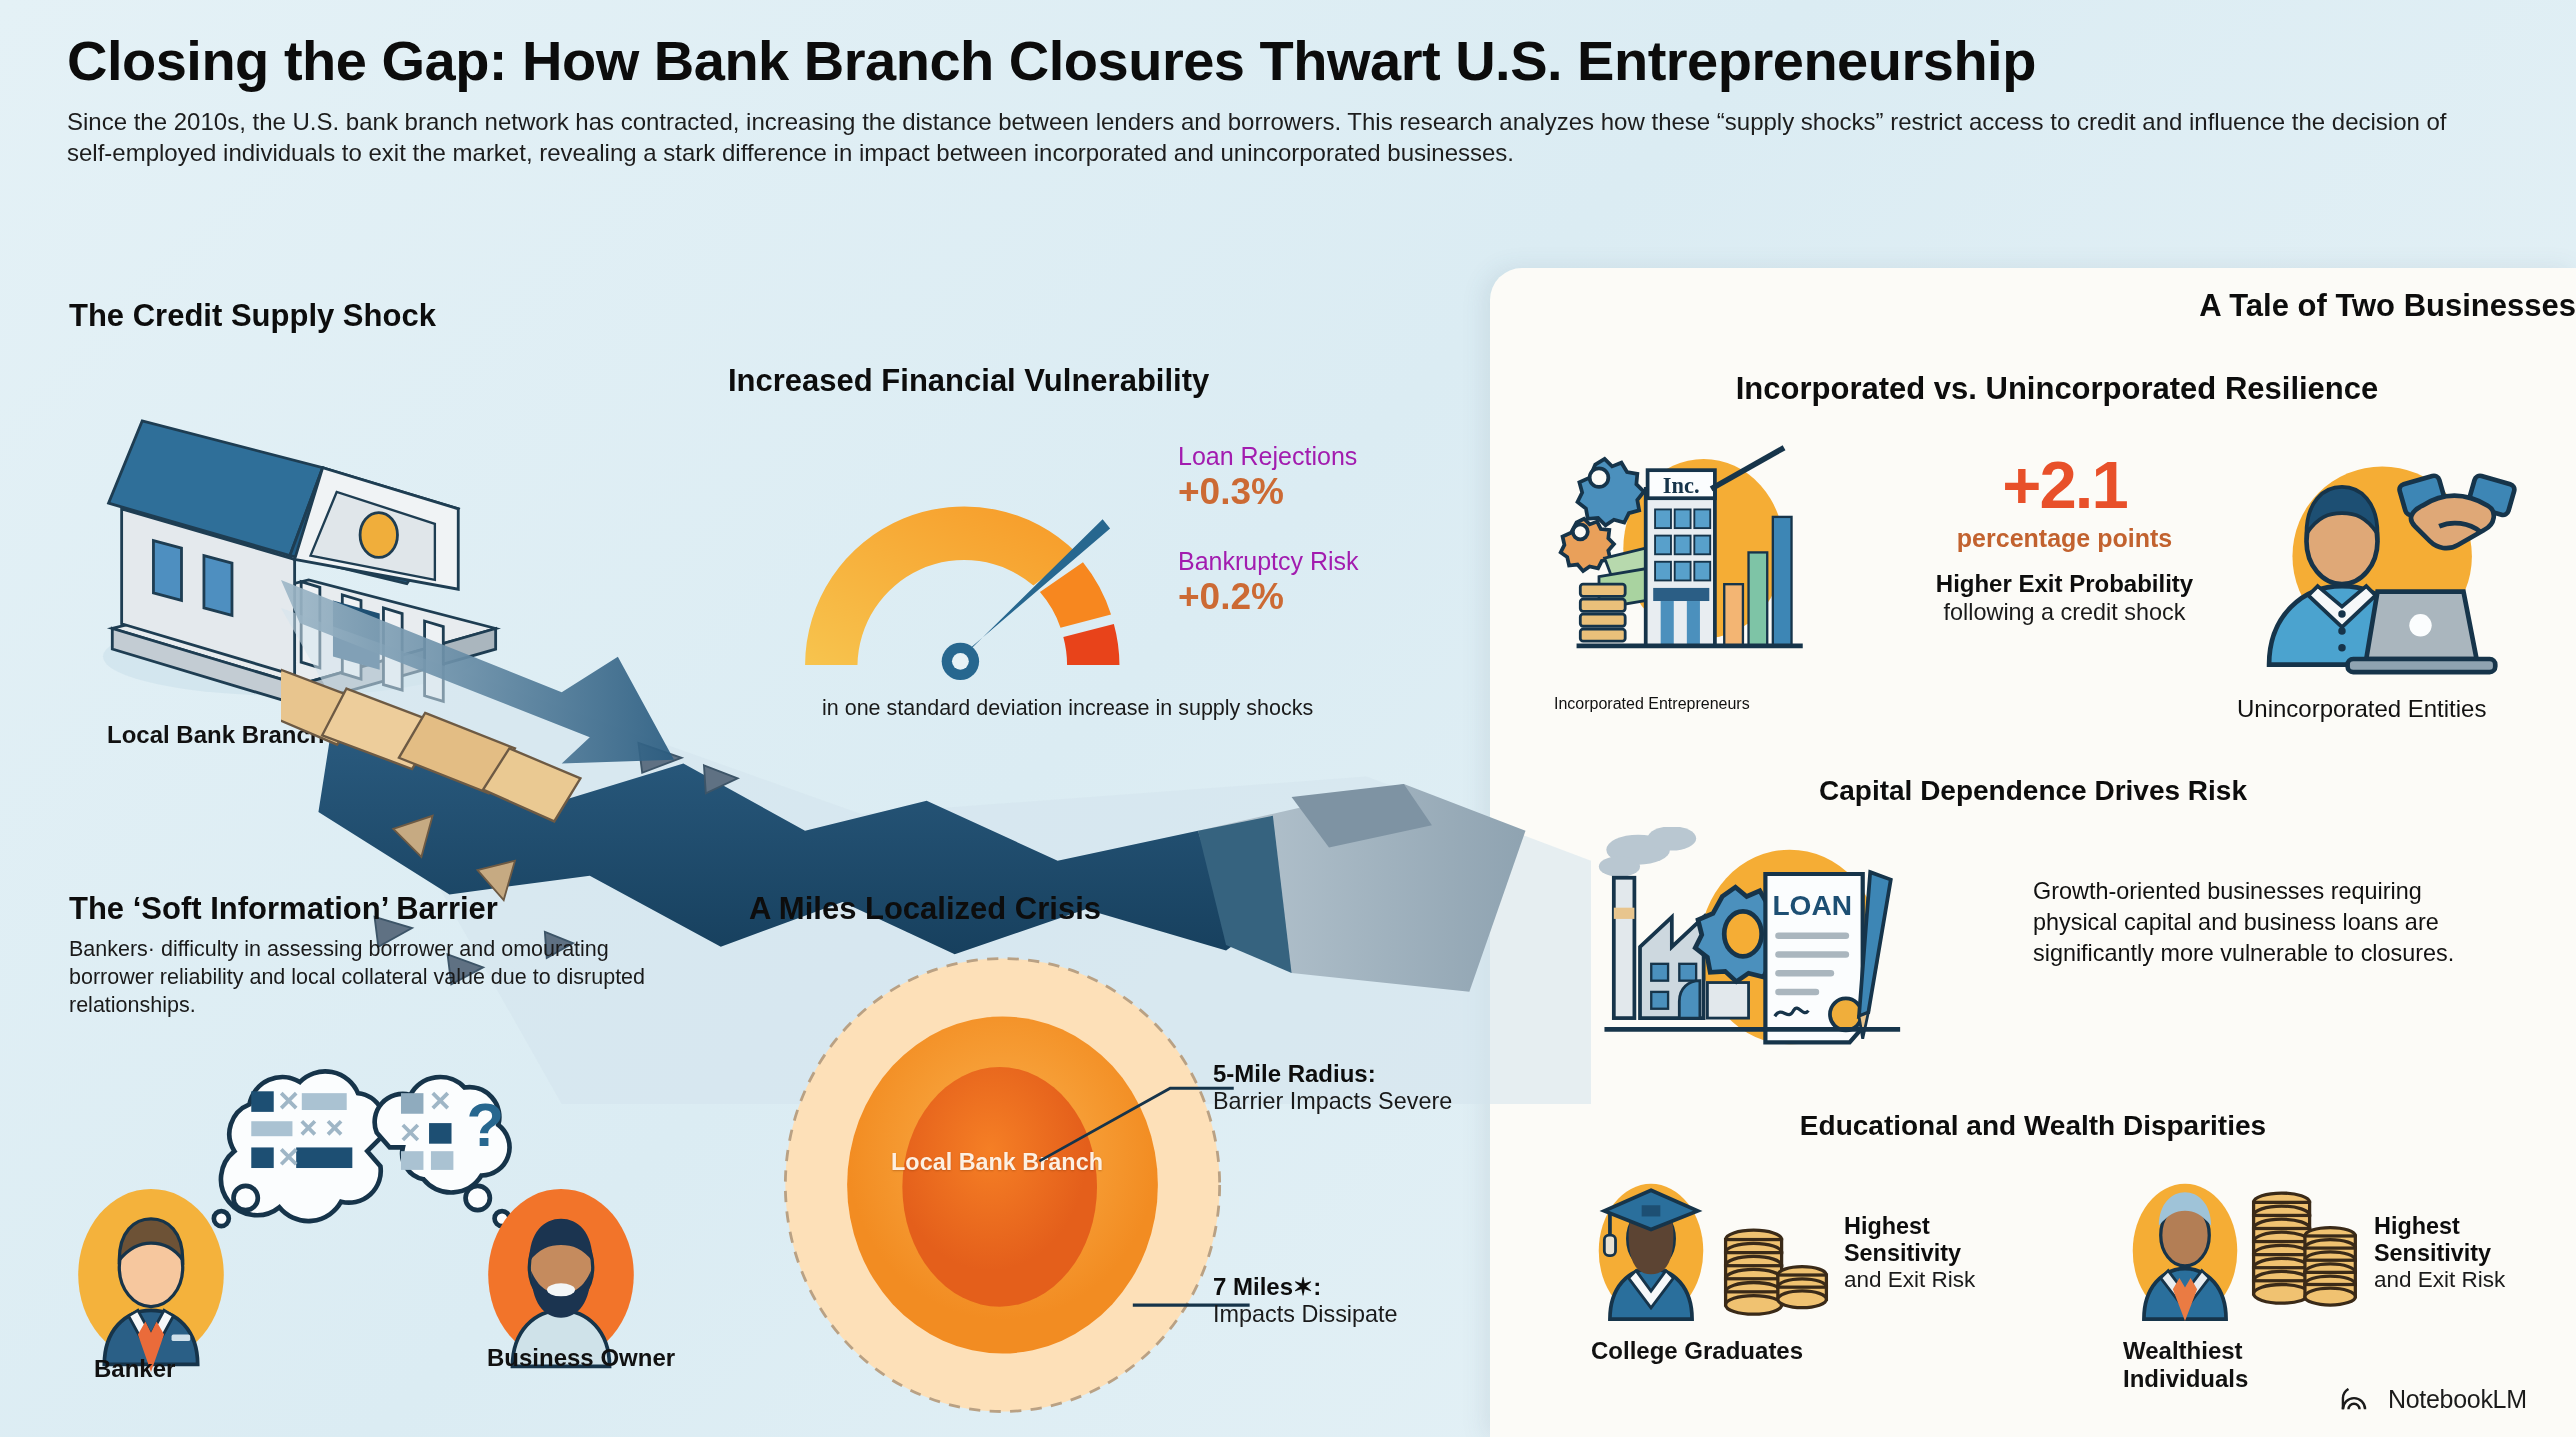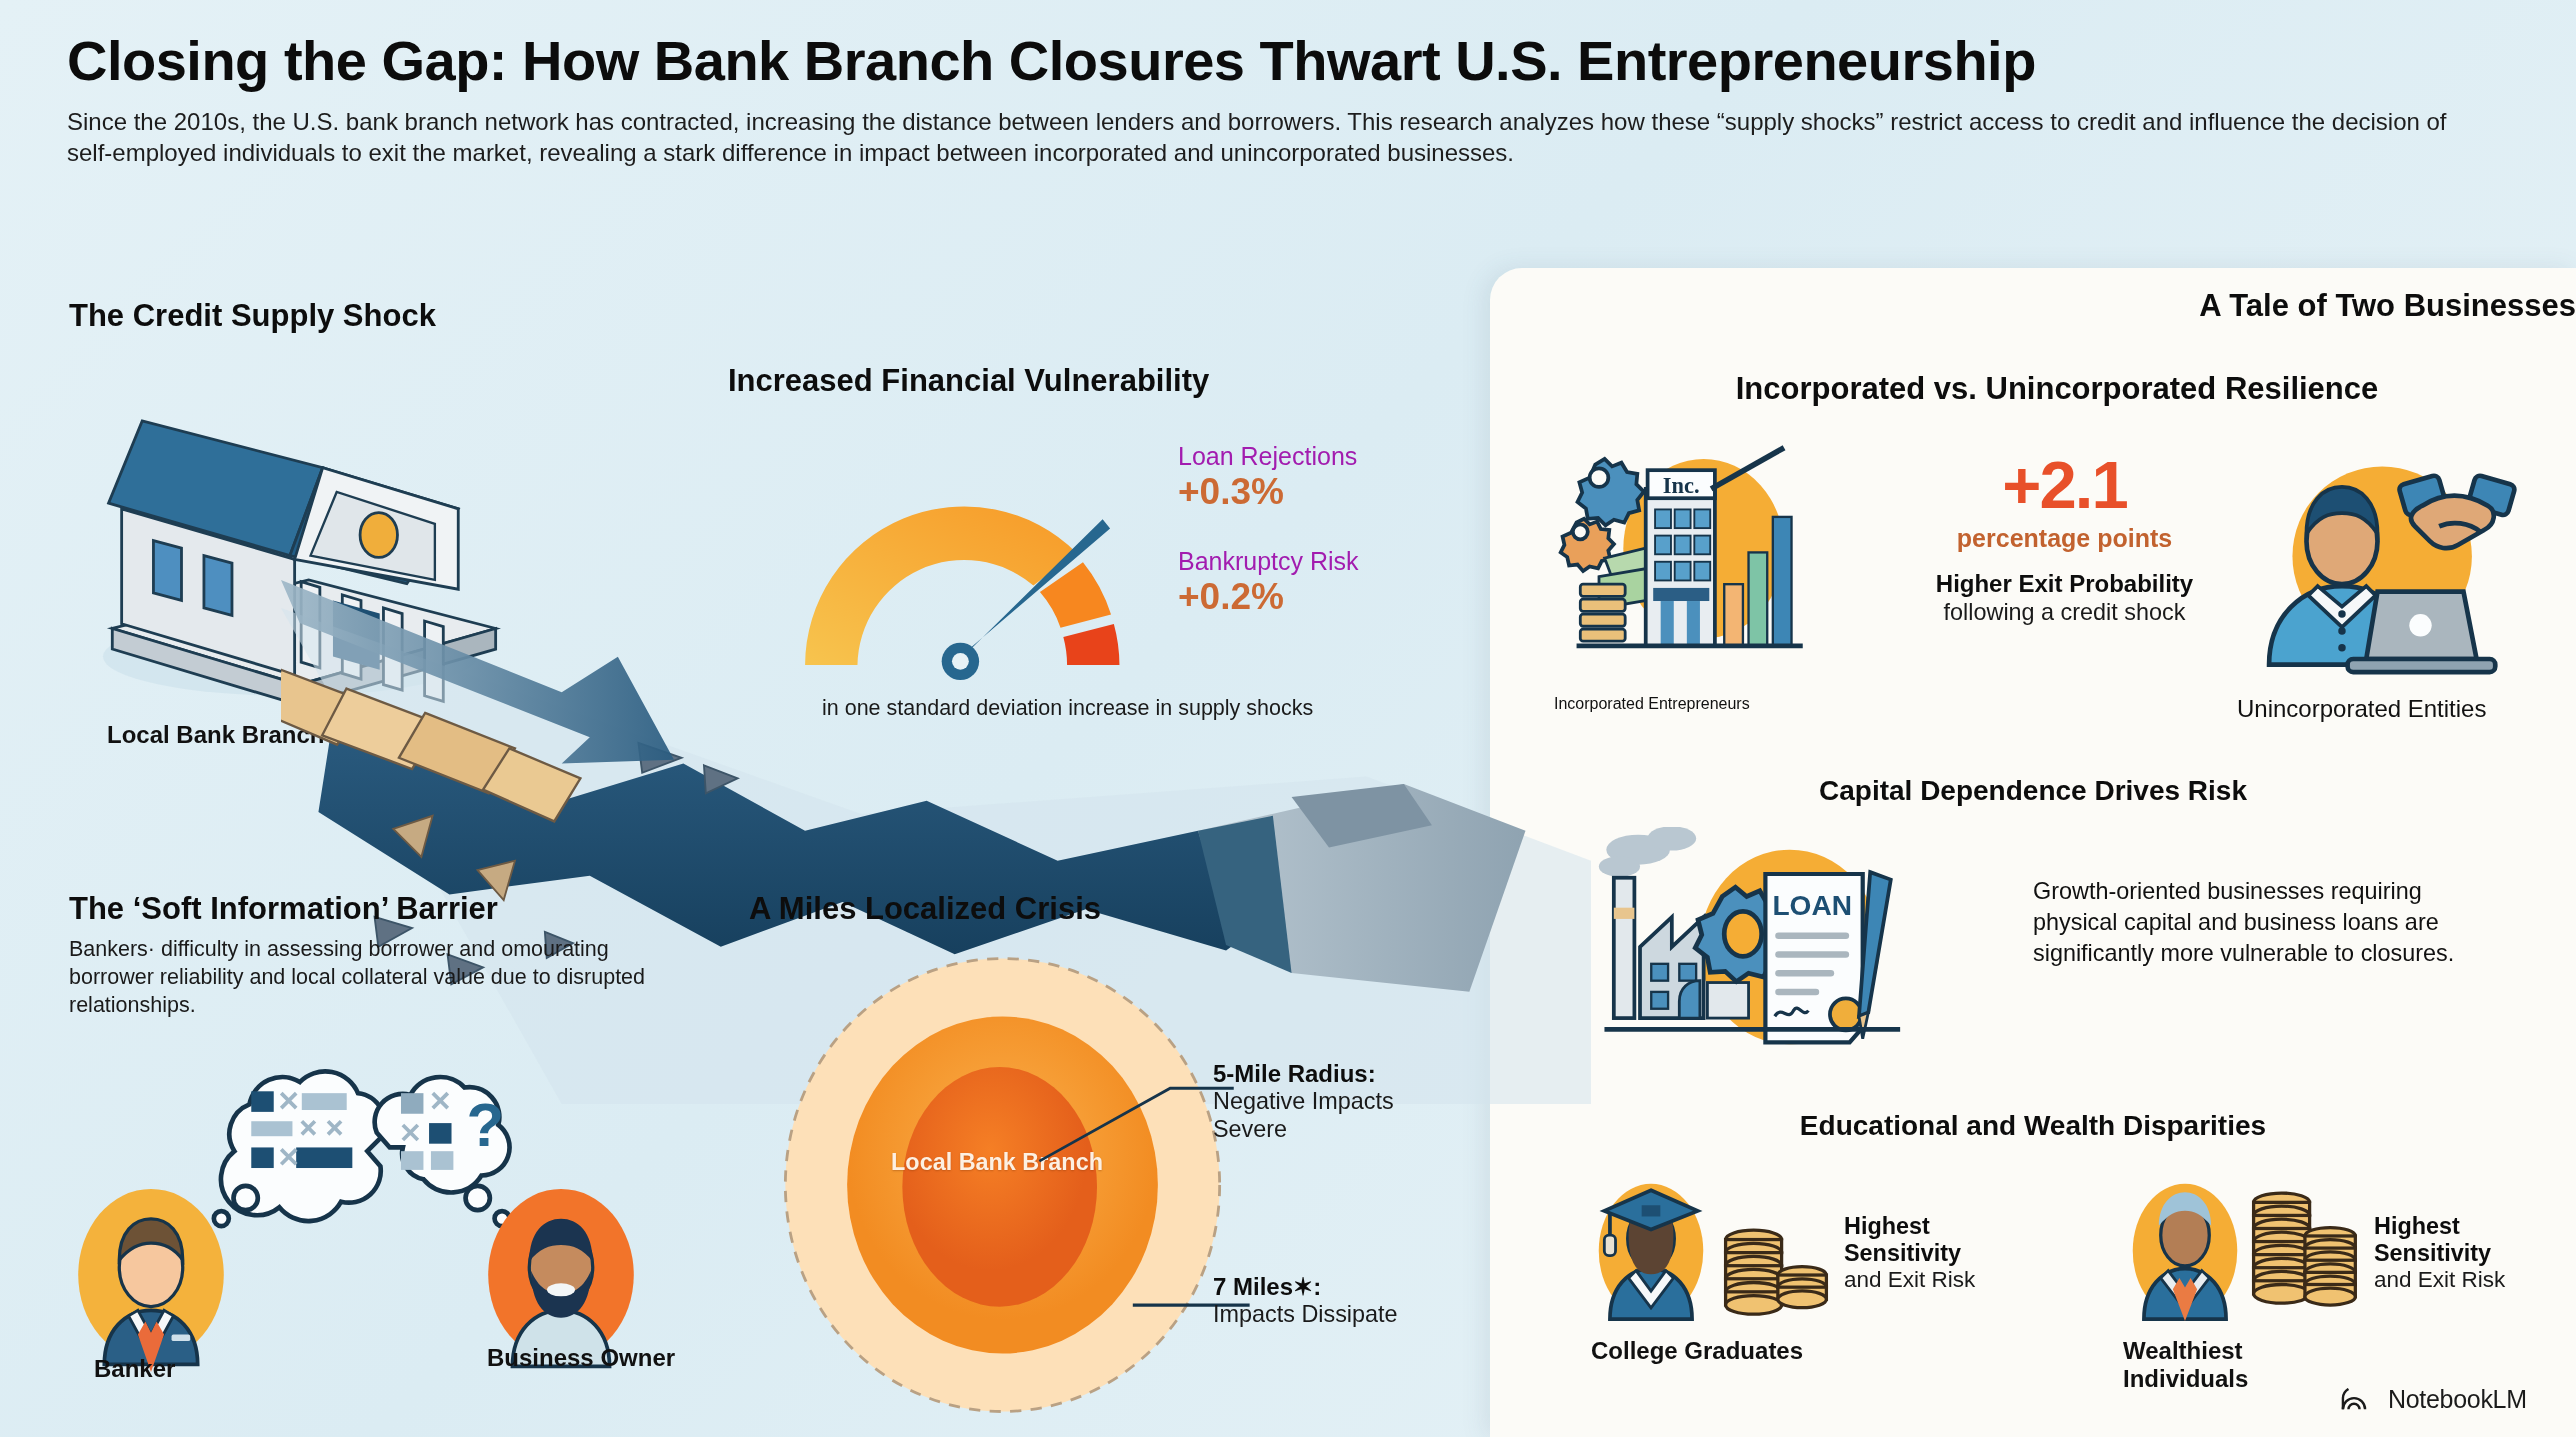--- a/index.html
+++ b/index.html
@@ -328,21 +328,21 @@
 
   <div id="ring-center-label">Local Bank Branch</div>
 
   <svg id="leader-lines" viewBox="0 0 260 330">
     <path d="M10 140 L 150 62 L 218 62" stroke="#16344a" stroke-width="3" fill="none"></path>
     <path d="M110 294 L 235 294" stroke="#16344a" stroke-width="3.5" fill="none"></path>
   </svg>
 
   <div id="call-5">
     <div class="call-h">5-Mile Radius:</div>
-    <div class="call-b">Negative Impacts Severe</div>
+    <div class="call-b">Barrier Impacts Severe</div>
   </div>
   <div id="call-7">
     <div class="call-h">7 Miles✶:</div>
     <div class="call-b">Impacts Dissipate</div>
   </div>
 
   <div class="sec-h" id="h-tale">A Tale of Two Businesses</div>
   <div class="sec-h" id="h-resil">Incorporated vs. Unincorporated Resilience</div>
 
   <svg id="inc-illus" viewBox="0 0 310 260">

